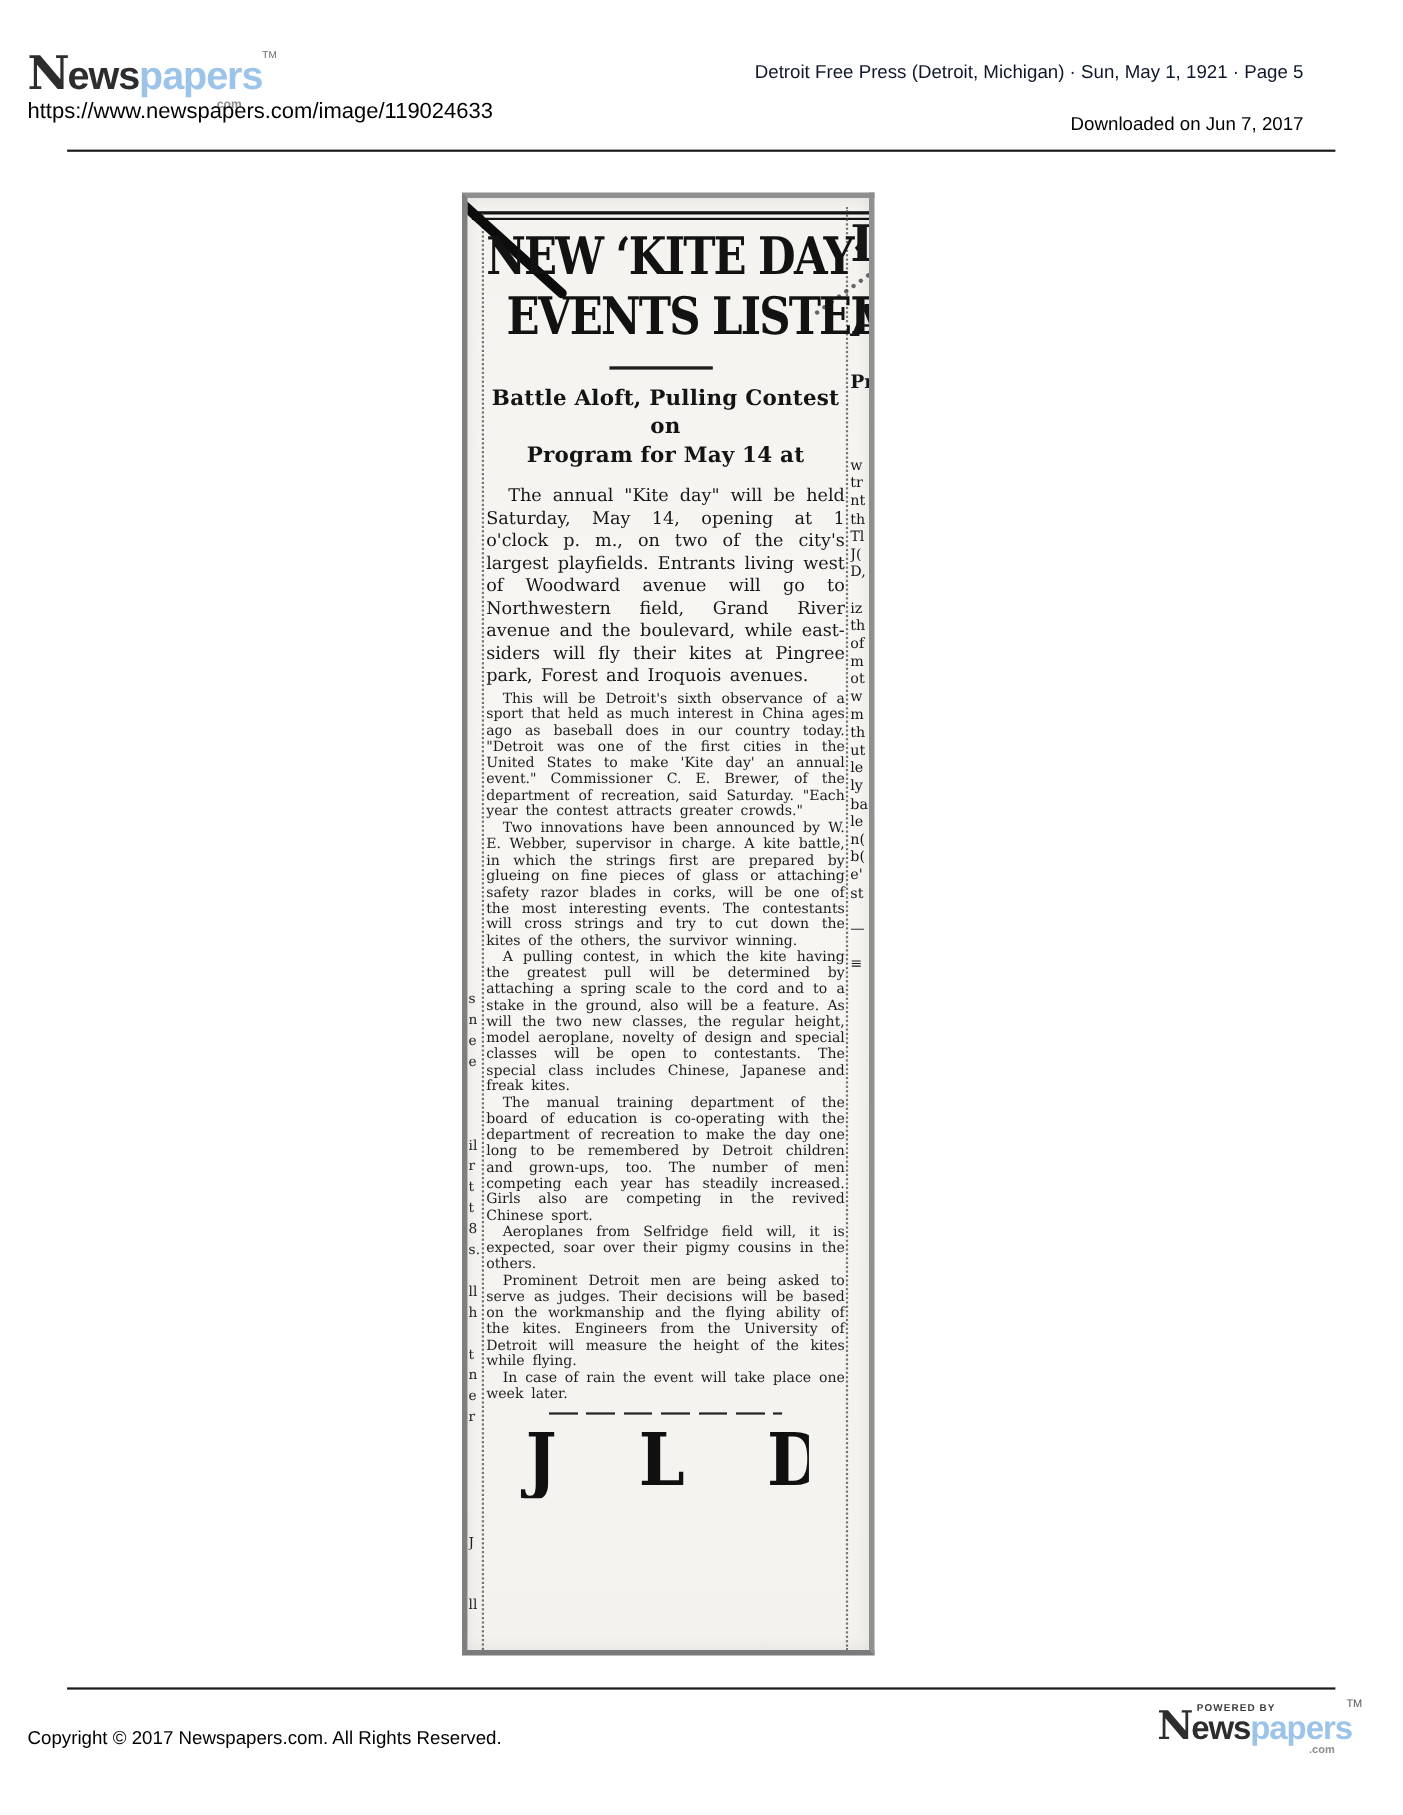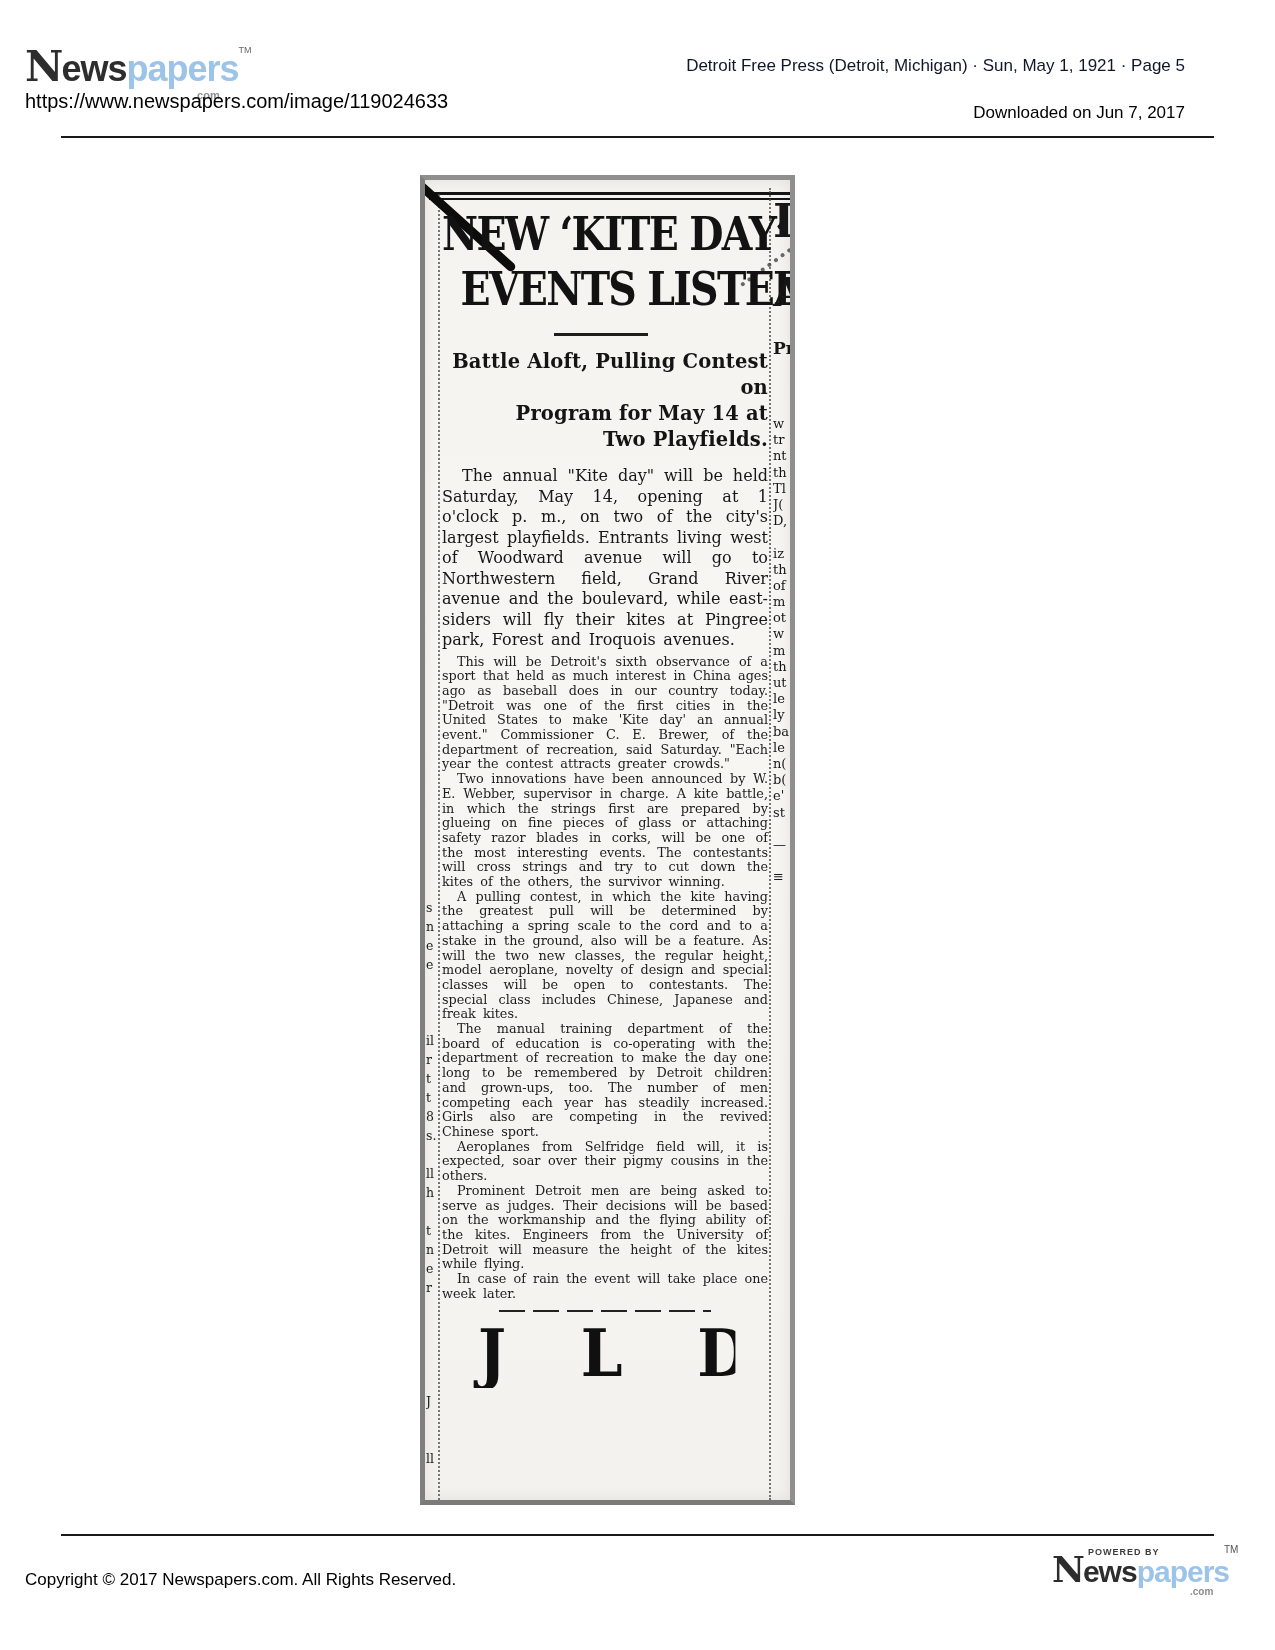--- a/index.html
+++ b/index.html
@@ -83,21 +83,21 @@
     font-size:47px; line-height:55px; letter-spacing:-2px;
     transform:scaleX(0.84); transform-origin:left top;
     white-space:nowrap;
   }
   .headline .l2 { margin-left:22px; }
 
   .headline-divider { width:94px; height:3px; background:#1d1d1d; margin:17px 0 13px 112px; }
 
   .subhead {
     font-weight:bold; font-size:19.5px; line-height:26px;
-    text-align:right; color:#141414; letter-spacing:0.2px;
+    text-align:center; color:#141414; letter-spacing:0.2px;
   }
 
   .lead-para {
     margin:13px 0 4px 0;
     font-size:16px; line-height:20.5px;
     text-align:justify; text-indent:20px;
     word-spacing:2.5px; color:#171717;
   }
 
   .body-paras p.body-para {
@@ -217,21 +217,20 @@
       <div class="headline">
         <div class="l1">NEW ‘KITE DAY’</div>
         <div class="l2">EVENTS LISTED</div>
       </div>
 
       <div class="headline-divider"></div>
 
       <div class="subhead">
         <div>Battle Aloft, Pulling Contest on</div>
         <div>Program for May 14 at</div>
-        <div>Two Playfields.</div>
       </div>
 
       <p class="lead-para">The annual "Kite day" will be held Saturday, May 14, opening at 1 o'clock p. m., on two of the city's largest playfields. Entrants living west of Woodward avenue will go to Northwestern field, Grand River avenue and the boulevard, while east-siders will fly their kites at Pingree park, Forest and Iroquois avenues.</p>
 
       <div class="body-paras">
           <p class="body-para">This will be Detroit's sixth observance of a sport that held as much interest in China ages ago as baseball does in our country today. "Detroit was one of the first cities in the United States to make 'Kite day' an annual event." Commissioner C. E. Brewer, of the department of recreation, said Saturday. "Each year the contest attracts greater crowds."</p>
           <p class="body-para">Two innovations have been announced by W. E. Webber, supervisor in charge. A kite battle, in which the strings first are prepared by glueing on fine pieces of glass or attaching safety razor blades in corks, will be one of the most interesting events. The contestants will cross strings and try to cut down the kites of the others, the survivor winning.</p>
           <p class="body-para">A pulling contest, in which the kite having the greatest pull will be determined by attaching a spring scale to the cord and to a stake in the ground, also will be a feature. As will the two new classes, the regular height, model aeroplane, novelty of design and special classes will be open to contestants. The special class includes Chinese, Japanese and freak kites.</p>
           <p class="body-para">The manual training department of the board of education is co-operating with the department of recreation to make the day one long to be remembered by Detroit children and grown-ups, too. The number of men competing each year has steadily increased. Girls also are competing in the revived Chinese sport.</p>
           <p class="body-para">Aeroplanes from Selfridge field will, it is expected, soar over their pigmy cousins in the others.</p>

